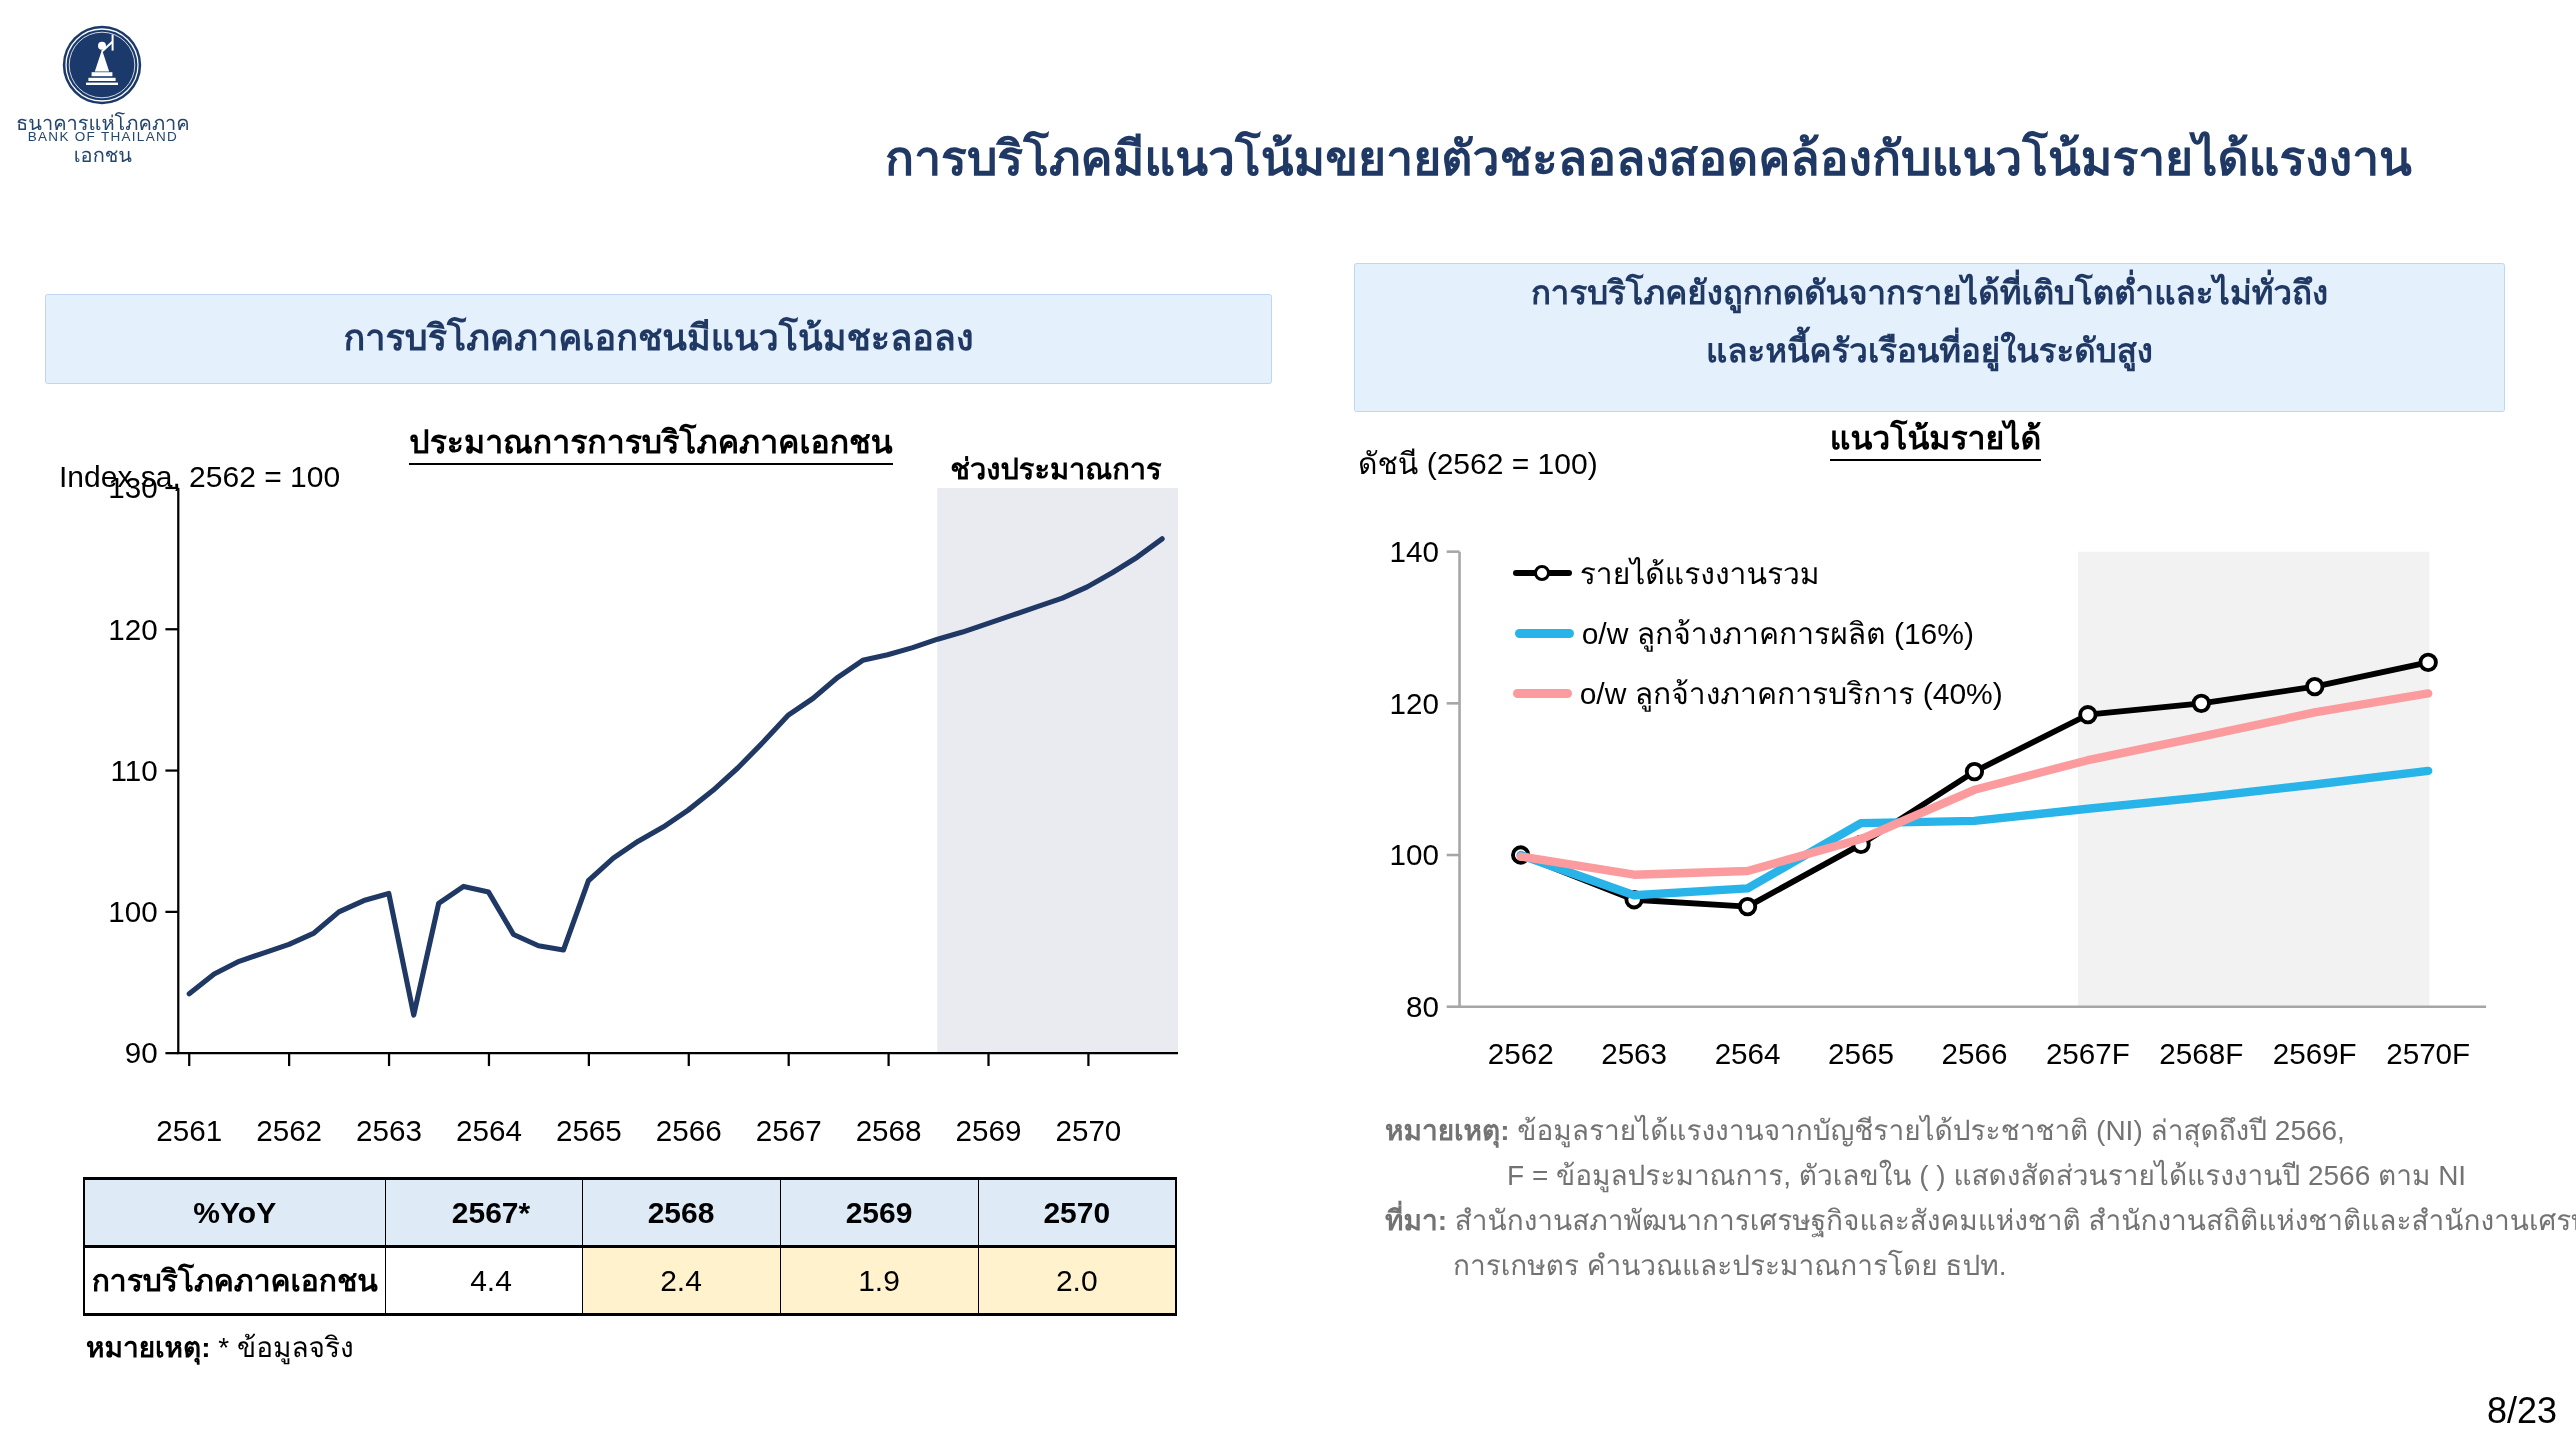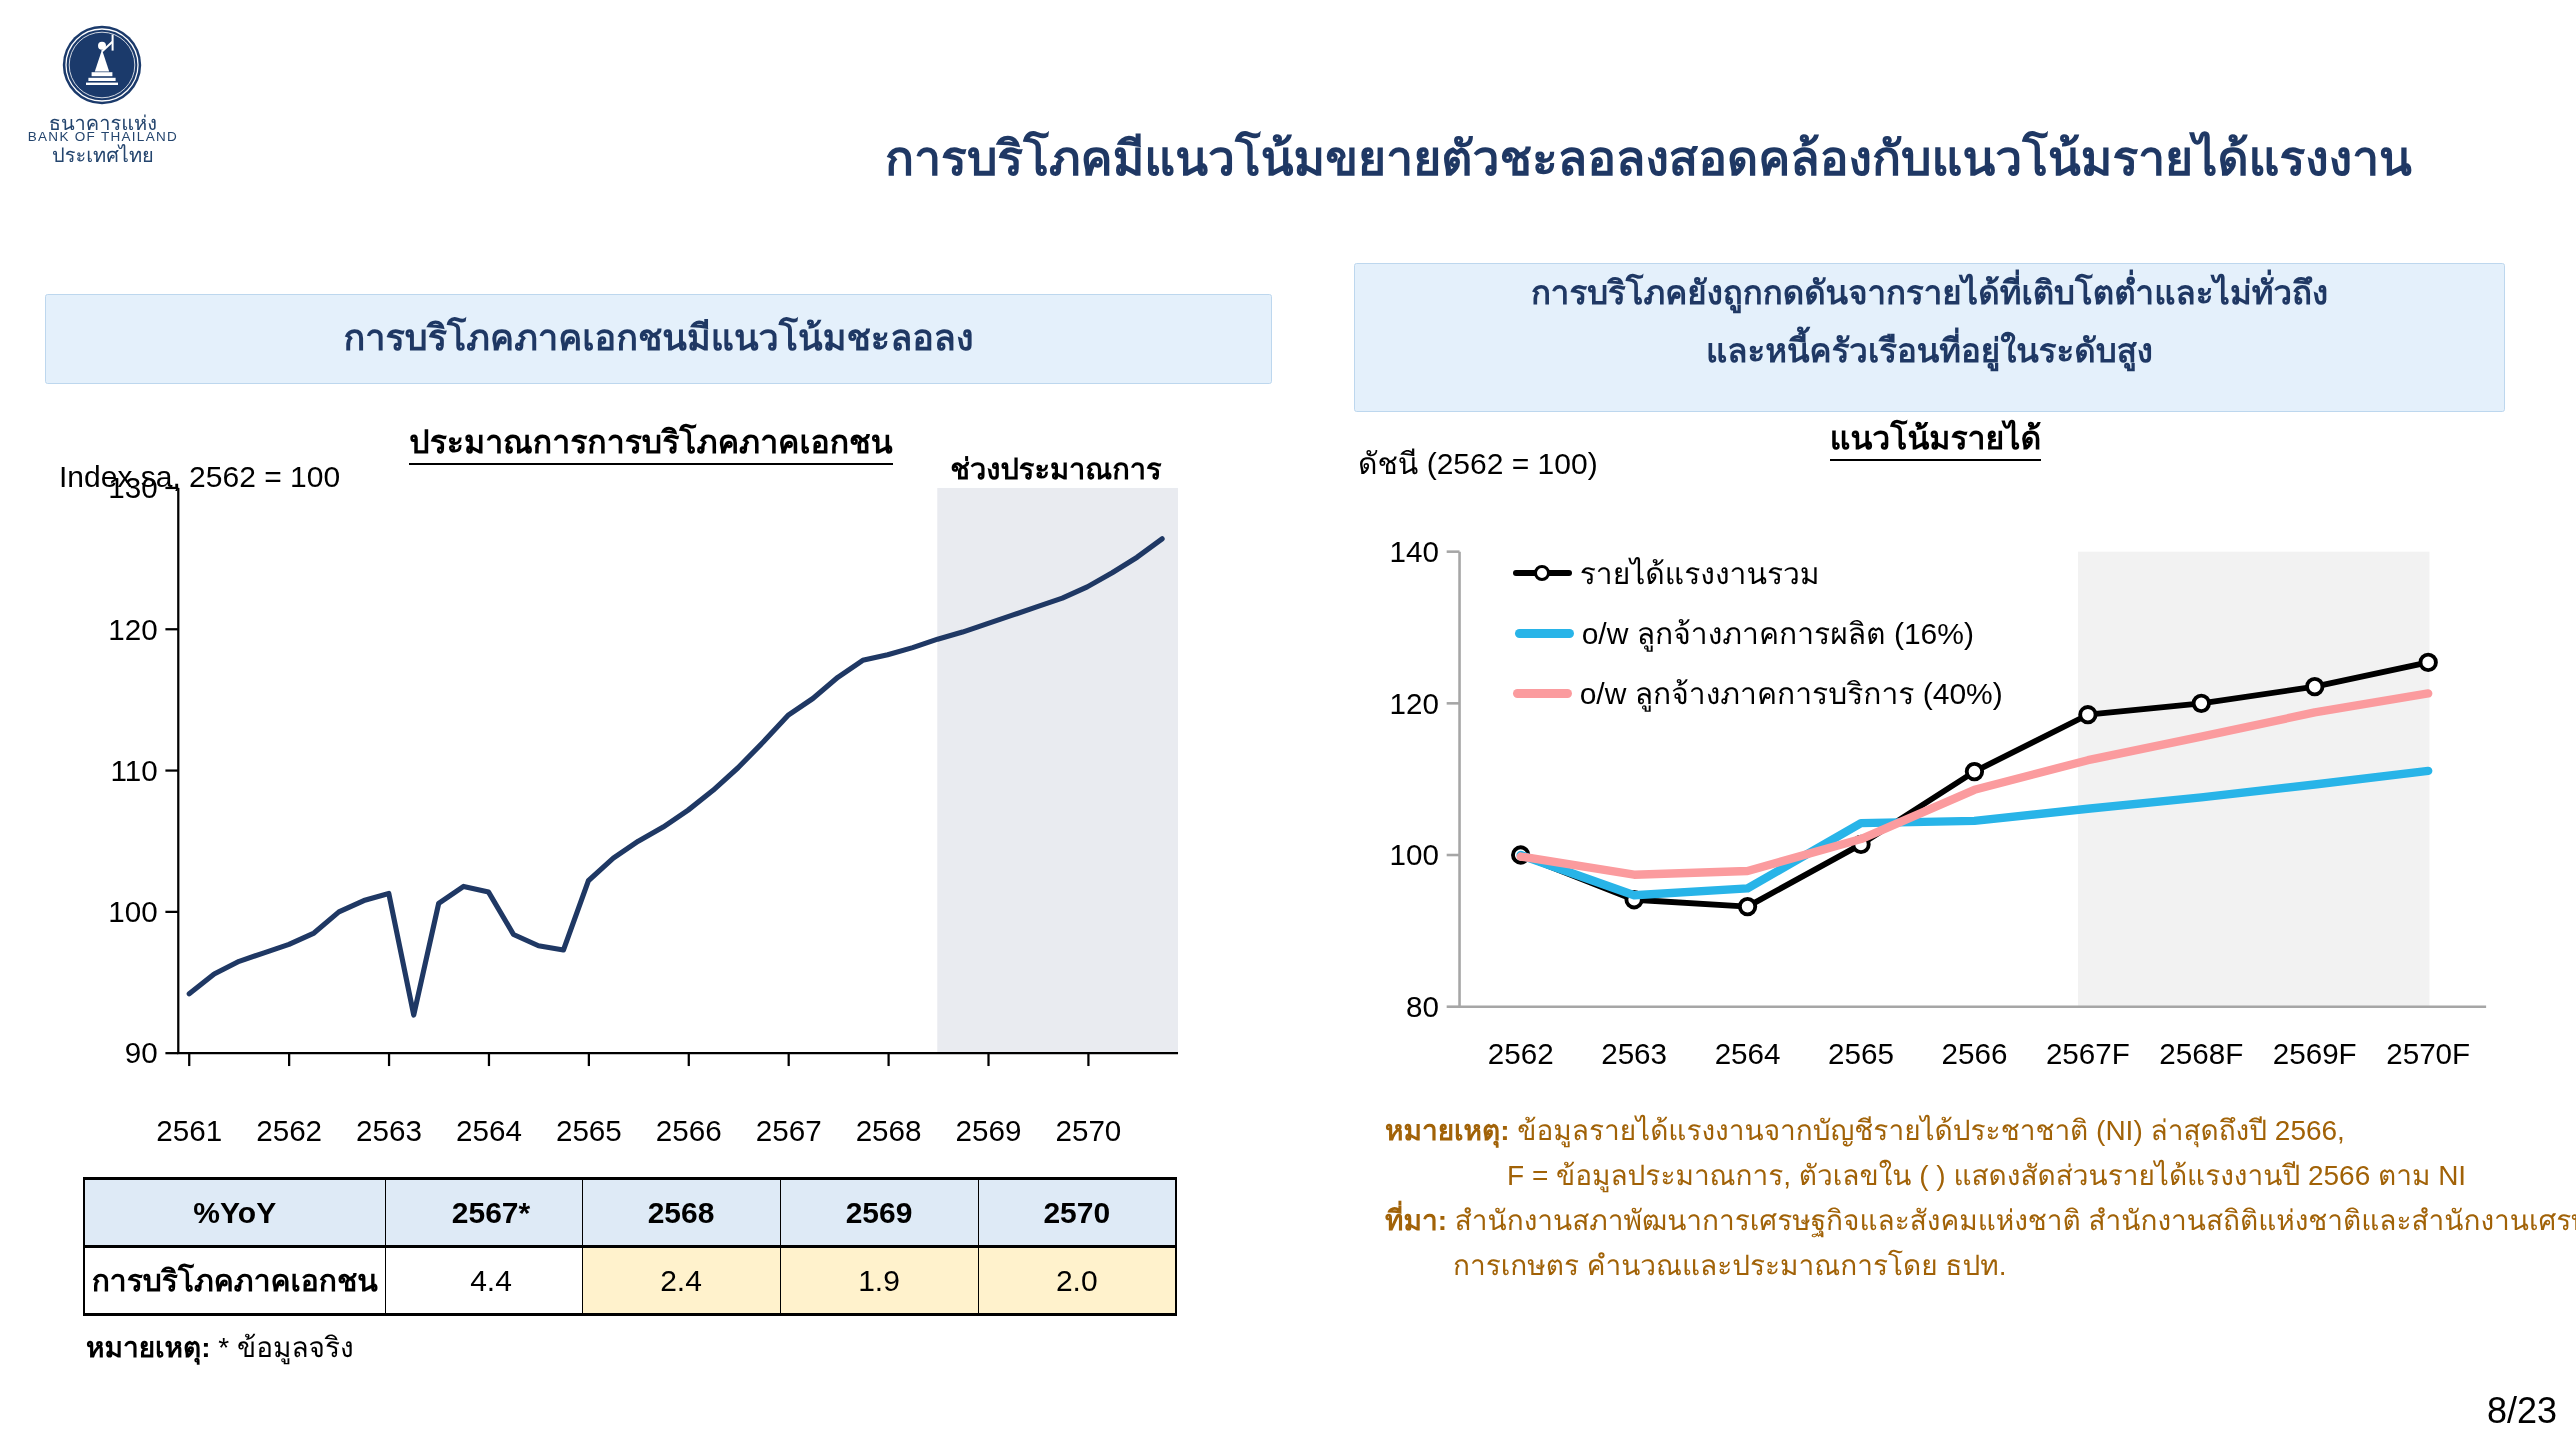--- a/index.html
+++ b/index.html
@@ -31,21 +31,21 @@
   .ptable .hrow td { background:#DEEAF6; font-weight:bold; height:68px; border-top:3.2px solid #000; border-bottom:3.2px solid #000; }
   .ptable .drow td { height:68px; border-bottom:3.2px solid #000; }
   .ptable td.c0 { width:301px; border-left:2.6px solid #000; }
   .ptable td.c1 { width:197px;padding-left:16px; }
   .ptable td.c2, .ptable td.c3 { width:198px; }
   .ptable td.c4 { width:198px; border-right:2.6px solid #000; }
   .ptable .drow .c0 { font-weight:bold; }
   .ptable .drow .fc { background:#FFF2CC; }
 
   .note { font-size:28px; color:#000; }
-  .fn { font-size:28px; color:#a16207; white-space:nowrap; }
+  .fn { font-size:28px; color:#737373; white-space:nowrap; }
   .bold { font-weight:bold; }
 
   
   .legend-row { height:36px; display:flex; align-items:center; }
   .legend-label { font-size:30px; color:#000; margin-left:7.7px; white-space:nowrap; }
   .sw { position:relative; width:59px; height:36px; flex:0 0 59px; }
   .sw .bar { position:absolute; left:0; top:15px; width:59px; height:6.4px; background:#000; border-radius:3.2px; }
   .sw .bar.thick { top:13.5px; height:9.7px; border-radius:5.2px; }
   .sw .dot { position:absolute; left:21px; top:9.7px; width:10.3px; height:10.3px; background:#fff; border:3.2px solid #000; border-radius:50%; }
 
@@ -63,21 +63,21 @@
       <circle cx="50" cy="50" r="41" fill="none" stroke="#ffffff" stroke-width="1"></circle>
       <circle cx="50" cy="26" r="5" fill="#ffffff"></circle>
       <path d="M50,31 L41,58 L59,58 Z" fill="#ffffff"></path>
       <path d="M50,33 L63,21" stroke="#ffffff" stroke-width="2.5" fill="none"></path>
       <rect x="62" y="12" width="2.5" height="20" fill="#ffffff"></rect>
       <rect x="37" y="59" width="26" height="5" fill="#ffffff"></rect>
       <rect x="33" y="66" width="34" height="4" fill="#ffffff"></rect>
       <rect x="30" y="72" width="40" height="3" fill="#ffffff"></rect>
     </svg>
   </div>
-  <div class="abs logo-th">ธนาคารแห่งประเทศไทย</div>
+  <div class="abs logo-th">ธนาคารแห่โภคภาคเอกชน</div>
   <div class="abs logo-en">BANK OF THAILAND</div>
 
   <div class="abs main-title">การบริโภคมีแนวโน้มขยายตัวชะลอลงสอดคล้องกับแนวโน้มรายได้แรงงาน</div>
 
   <div class="abs hbox lbox">การบริโภคภาคเอกชนมีแนวโน้มชะลอลง</div>
 
   <div class="abs axis-unit" style="left:59px; top:419px;margin-top:41px;">Index sa, 2562 = 100</div>
 
   <div class="abs chart-title center" style="left:361px; top:416px; width:580px;">
     <span class="u">ประมาณการการบริโภคภาคเอกชน</span>

